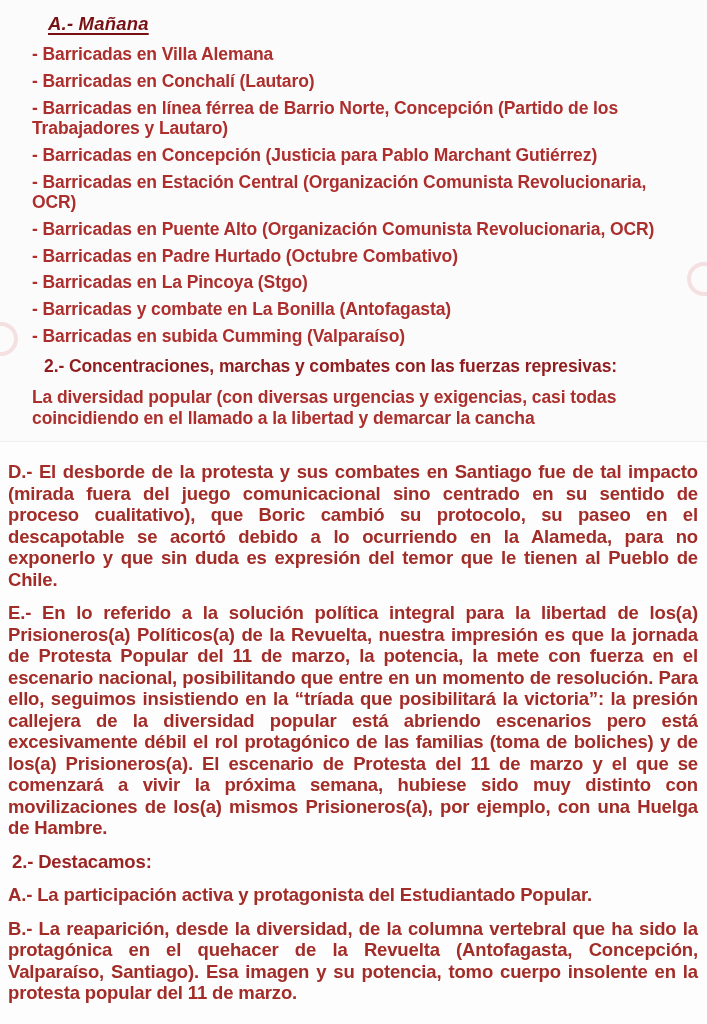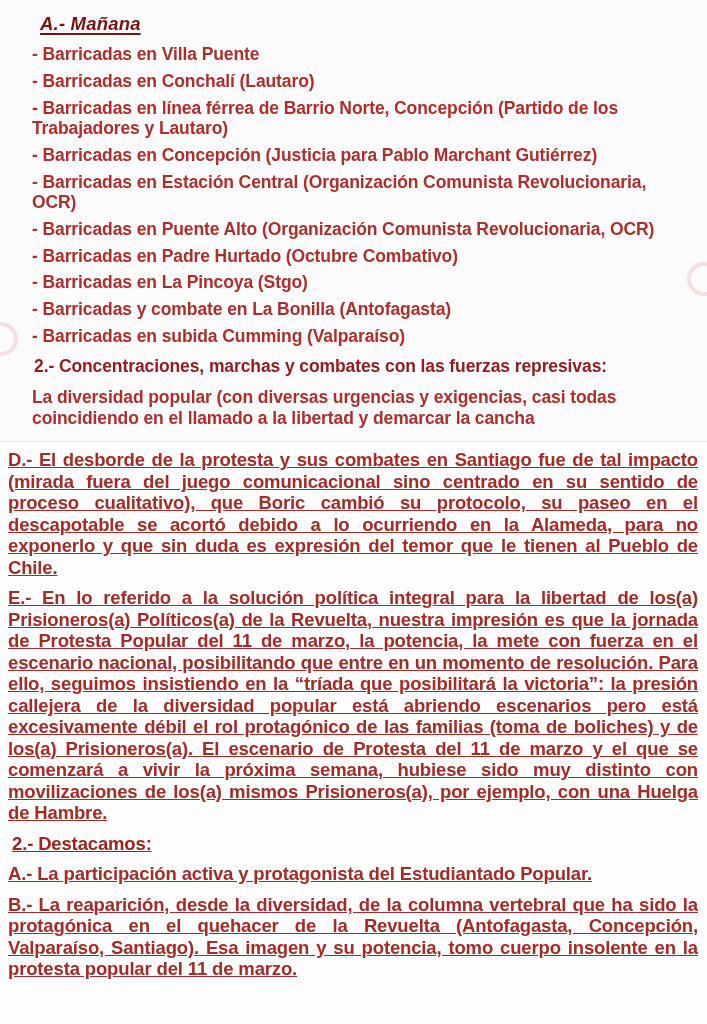--- a/index.html
+++ b/index.html
@@ -28,56 +28,55 @@
     border-bottom: 1px solid #efecec;
   }
   .hdr {
     font-size: 18.5px;
     font-style: italic;
     font-weight: bold;
     color: #771114;
     text-decoration: underline;
     text-decoration-thickness: 2px;
     text-underline-offset: 3px;
-    margin: 4px 0 10px 8px;
+    margin: 4px 0 10px 16px;
     letter-spacing: 0.2px;
   }
   .item {
     font-size: 17.5px;
     line-height: 1.14;
     color: #ac2f2e;
     margin: 0 0 7px 0;
     letter-spacing: -0.1px;
   }
   .sub-hdr {
     font-size: 17.5px;
     line-height: 1.14;
     color: #8f1c1e;
-    margin: 10px 0 7px 2px;
+    margin: 10px 0 7px 12px;
     letter-spacing: -0.1px;
   }
   .intro-par {
     font-size: 17.5px;
     line-height: 1.2;
     color: #ab2f2d;
     margin: 10px 0 0 0;
     letter-spacing: -0.1px;
   }
   
   .bottom-block {
     padding: 7px 9px 0 8px;
     color: #a22c27;
   }
   .bottom-block p {
     font-size: 18.5px;
     line-height: 21.5px;
     text-align: justify;
-    margin: 0 0 9px 0;
+    margin: 12px 0 9px 0;
     letter-spacing: -0.15px;
-    text-decoration: underline;
   }
   .destacamos {
     text-align: left !important;
     padding-left: 4px;
     color: #9b2423;
   }
   .para-a {
     text-align: right;
   }
   
@@ -93,21 +92,21 @@
   .artifact-right { right: -14px; top: 262px; }
 </style>
 </head>
 <body>
 
 <div class="page">
 
   <div class="top-block">
     <div class="hdr">A.- Mañana</div>
 
-    <p class="item">- Barricadas en Villa Puente</p>
+    <p class="item">- Barricadas en Villa Alemana</p>
     <p class="item">- Barricadas en Conchalí (Lautaro)</p>
     <p class="item">- Barricadas en línea férrea de Barrio Norte, Concepción (Partido de los Trabajadores y Lautaro)</p>
     <p class="item">- Barricadas en Concepción (Justicia para Pablo Marchant Gutiérrez)</p>
     <p class="item">- Barricadas en Estación Central (Organización Comunista Revolucionaria, OCR)</p>
     <p class="item">- Barricadas en Puente Alto (Organización Comunista Revolucionaria, OCR)</p>
 
 
     <p class="item">- Barricadas en Padre Hurtado (Octubre Combativo)</p>
     <p class="item">- Barricadas en La Pincoya (Stgo)</p>
     <p class="item">- Barricadas y combate en La Bonilla (Antofagasta)</p>

